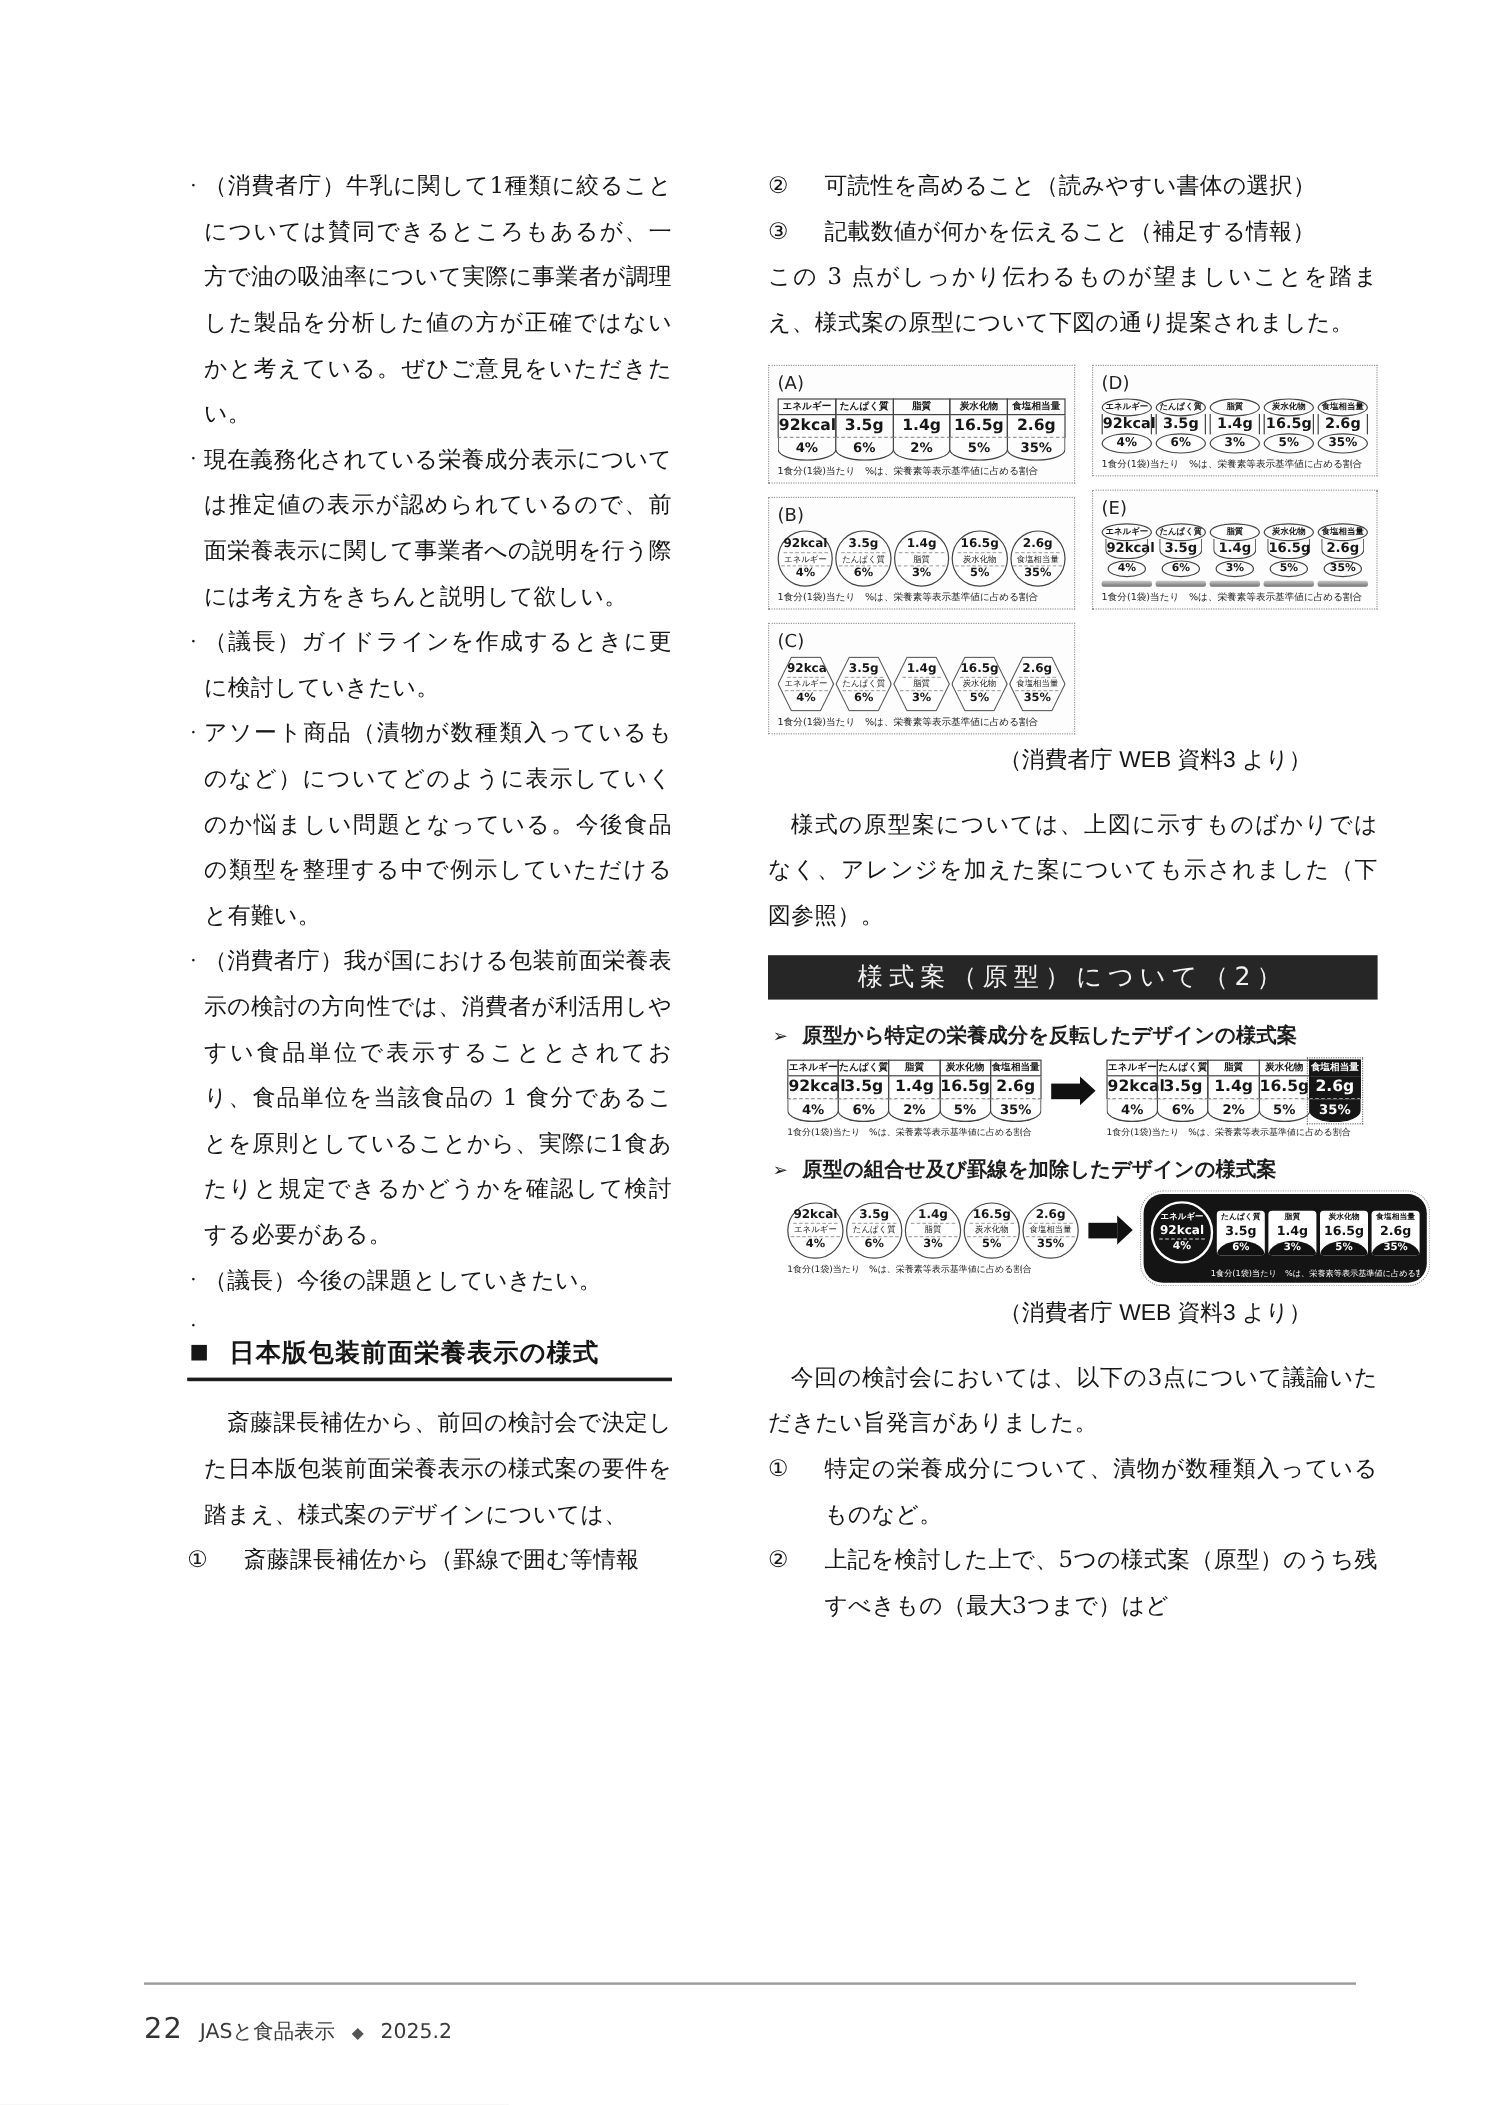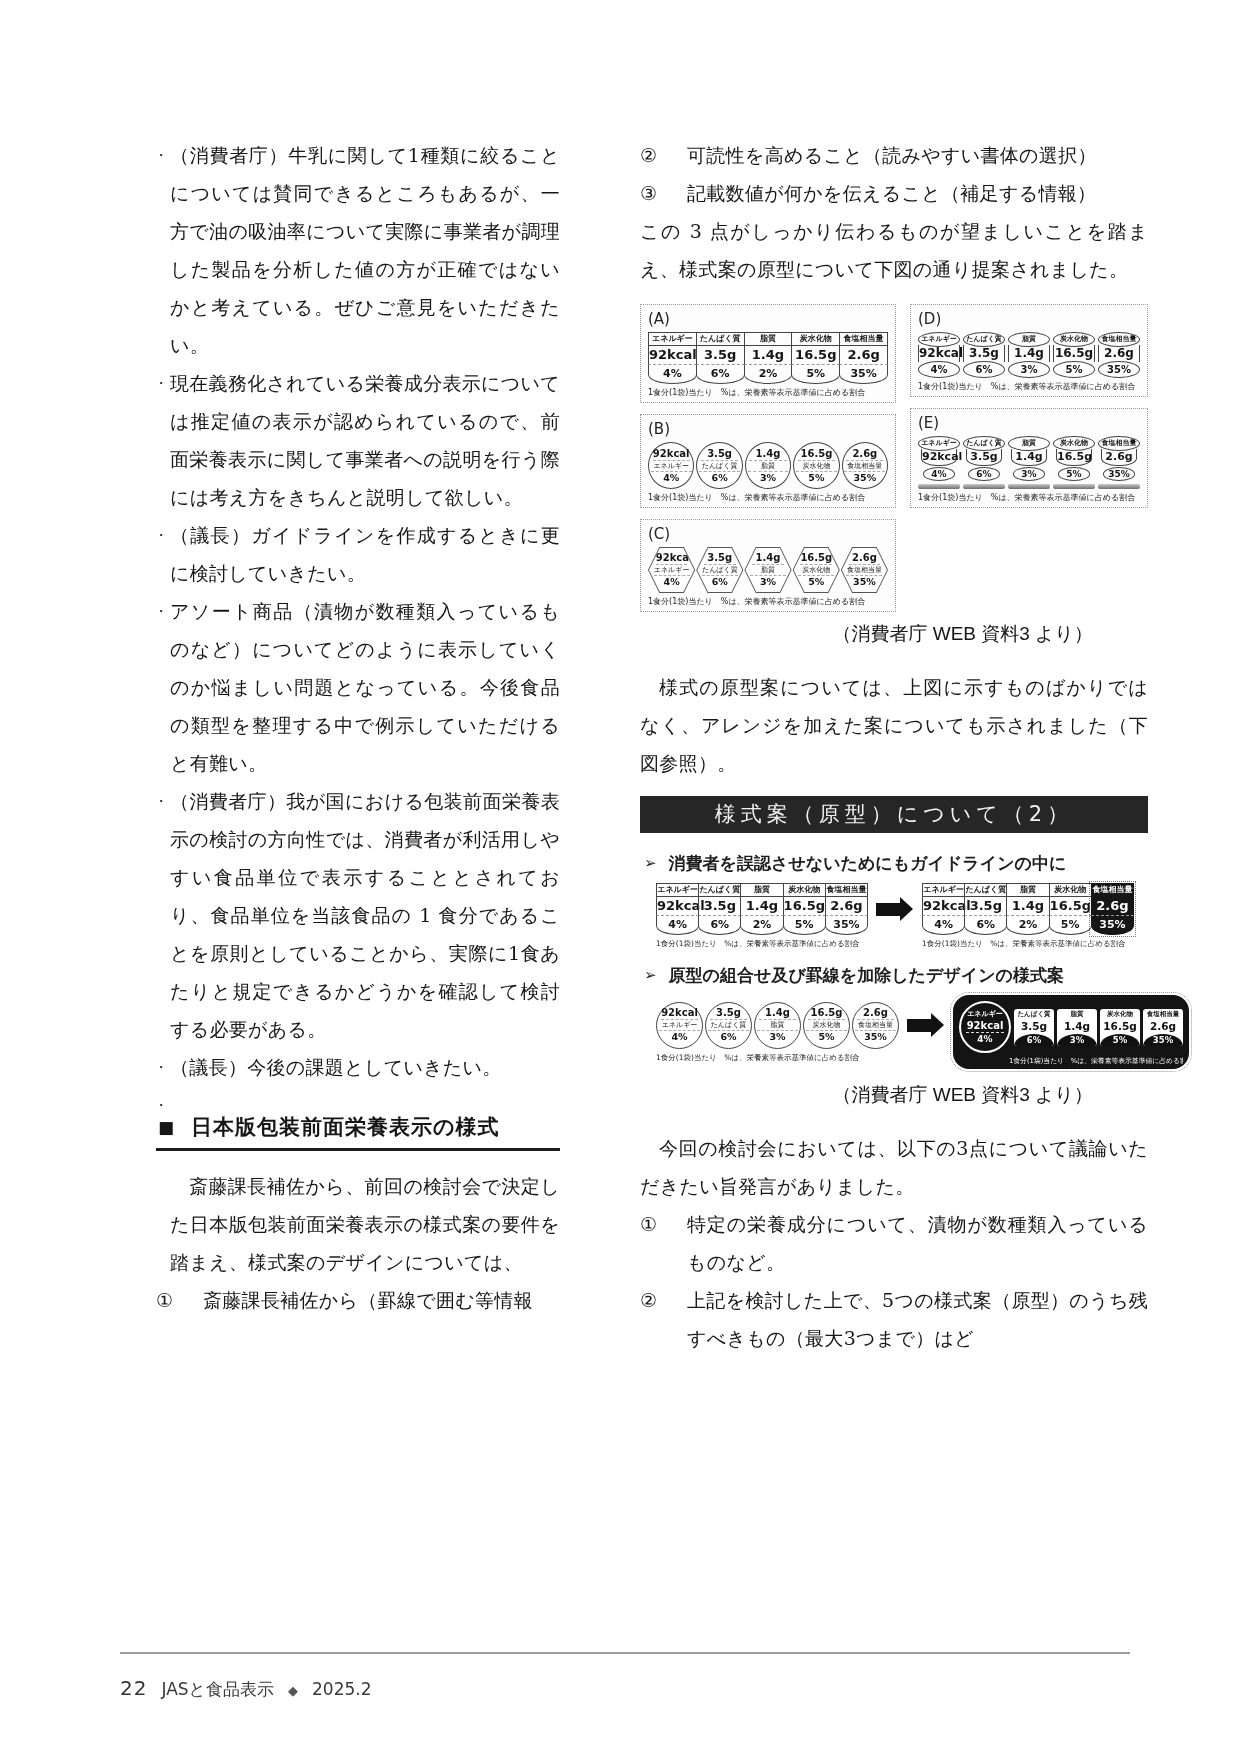--- a/index.html
+++ b/index.html
@@ -123,21 +123,21 @@
   .wbox .h { font-size:6.5px; line-height:9px; font-weight:bold; padding-top:1px; white-space:nowrap; overflow:hidden; }
   .wbox .v { font-size:10.5px; line-height:14px; font-weight:bold; }
   .wbox .p { background:#111; color:#fff; font-size:8.5px; line-height:12px; font-weight:bold; margin-top:1px;
              border-radius:50% 50% 0 0 / 100% 100% 0 0; }
   .bnote { width:100%; font-size:6.8px; line-height:10px; color:#fff; margin-top:3px; padding-left:50px; white-space:nowrap; overflow:hidden; }
 
   
   .footer-rule { position:absolute; left:120px; width:1010px; top:1652px; border-top:2px solid #9a9a9a; }
   .footer-text { position:absolute; left:120px; top:1676px; font-family:"DejaVu Sans","Liberation Sans",sans-serif;
                  color:#3a3a3a; font-size:17px; display:flex; align-items:baseline; gap:14px; }
-  .footer-text .pno { font-size:20px; letter-spacing:1px; color:#333; }
+  .footer-text .pno { font-size:24px; letter-spacing:1px; color:#333; }
   .footer-text .dia { font-size:13px; color:#555; }
 </style>
 </head>
 <body>
 
 <div class="sheet">
 
   <div class="col col-left">
 
     <div>
@@ -401,21 +401,21 @@
       <div class="caption">（消費者庁 WEB 資料3 より）</div>
     </div>
 
     <p class="indent1">様式の原型案については、上図に示すものばかりではなく、アレンジを加えた案についても示されました（下図参照）。</p>
 
     <div class="fig" style="margin-top:14px;">
       <div class="banner">様式案（原型）について（2）</div>
 
       <div class="rowlabel">
         <span class="pt">➢</span>
-        <span>消費者を誤認させないためにもガイドラインの中に</span>
+        <span>原型から特定の栄養成分を反転したデザインの様式案</span>
       </div>
       <div class="frow">
         <div class="tblock">
           <div class="cells">
 
               <div class="tcell">
                 <span class="h">エネルギー</span>
                 <span class="v">92kcal</span>
                 <span class="p">4%</span>
               </div>

